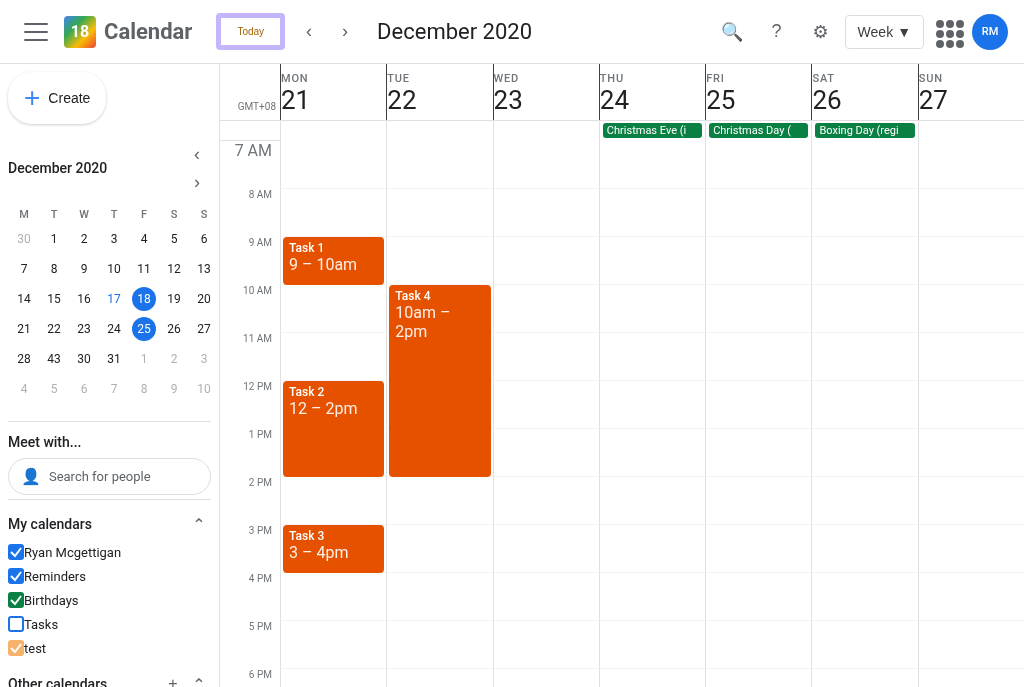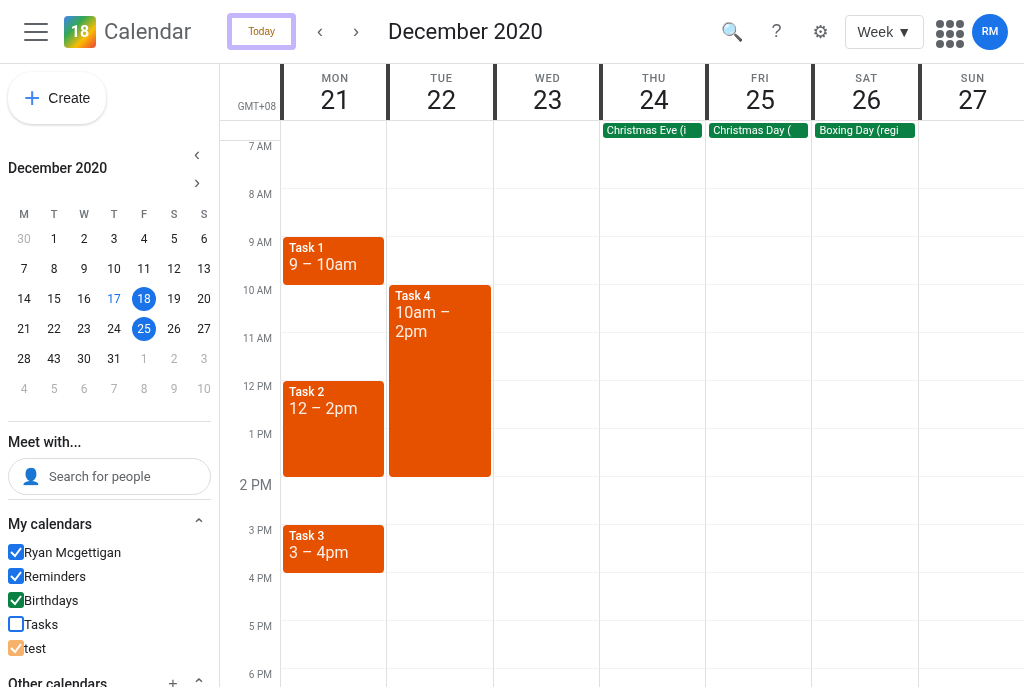--- a/index.html
+++ b/index.html
@@ -3,21 +3,21 @@
   <meta charset="utf-8">
   <style>
     * { box-sizing: border-box; margin: 0; padding: 0; }
     body { font-family: 'Google Sans', Roboto, Arial, sans-serif; font-size: 13px; background: #fff; color: #202124; overflow: hidden; }
 
     
     .header { display: flex; align-items: center; padding: 8px 16px; height: 64px; border-bottom: 1px solid #e0e0e0; gap: 8px; }
     .header-menu-icon { width: 24px; height: 24px; display: flex; flex-direction: column; justify-content: space-around; cursor: pointer; flex-shrink: 0; }
     .header-menu-icon span { display: block; height: 2px; background: #5f6368; border-radius: 1px; }
     .google-logo { width: 32px; height: 32px; border-radius: 4px; background: linear-gradient(135deg, #4285f4, #34a853, #fbbc04, #ea4335); display: flex; align-items: center; justify-content: center; color: white; font-weight: bold; font-size: 14px; flex-shrink: 0; }
-    .app-title { font-size: 22px; color: #5f6368; font-weight: 400; margin-right: 28px; }
+    .app-title { font-size: 22px; color: #5f6368; font-weight: 700; margin-right: 16px; }
     .today-btn { border: 5px solid #c4b5fd; border-radius: 4px; padding: 8px 16px; font-size: 10px; cursor: pointer; background: white; color: #a16207; }
     .nav-arrows { display: flex; gap: 4px; }
     .nav-arrow { width: 32px; height: 32px; border-radius: 50%; border: none; background: none; cursor: pointer; display: flex; align-items: center; justify-content: center; color: #5f6368; font-size: 18px; }
     .current-month { font-size: 22px; font-weight: 400; color: #202124; margin: 0 8px; flex: 1; }
     .header-icons { display: flex; align-items: center; gap: 4px; }
     .header-icon-btn { width: 40px; height: 40px; border-radius: 50%; border: none; background: none; cursor: pointer; display: flex; align-items: center; justify-content: center; color: #5f6368; font-size: 18px; }
     .view-selector { border: 1px solid #dadce0; border-radius: 4px; padding: 8px 12px; font-size: 14px; cursor: pointer; background: white; color: #3c4043; display: flex; align-items: center; gap: 4px; }
     .avatar { width: 36px; height: 36px; border-radius: 50%; background: #1a73e8; display: flex; align-items: center; justify-content: center; color: white; font-size: 13px; font-weight: 500; cursor: pointer; overflow: hidden; }
     .apps-icon { display: grid; grid-template-columns: repeat(3,8px); gap: 2px; width: 24px; height: 24px; }
     .apps-icon span { background: #5f6368; border-radius: 50%; width: 8px; height: 8px; }
@@ -57,21 +57,21 @@
     .cal-action-btn { background: none; border: none; cursor: pointer; color: #5f6368; font-size: 16px; width: 24px; height: 24px; border-radius: 50%; display: flex; align-items: center; justify-content: center; }
     .cal-item { display: flex; align-items: center; gap: 0; padding: 4px 0; cursor: pointer; }
     .cal-checkbox { width: 16px; height: 16px; border-radius: 3px; flex-shrink: 0; display: flex; align-items: center; justify-content: center; }
     .cal-checkbox svg { width: 14px; height: 14px; }
     .cal-item-label { font-size: 13px; color: #202124; }
 
     
     .calendar-area { flex: 1; display: flex; flex-direction: column; overflow: hidden; }
     .cal-grid-header { display: grid; grid-template-columns: 60px repeat(7, 1fr); border-bottom: 1px solid #e0e0e0; }
     .cal-grid-tz { font-size: 10px; color: #70757a; padding: 8px 4px; text-align: right; display: flex; align-items: flex-end; justify-content: flex-end; }
-    .cal-day-header { text-align: center; padding: 8px 0 4px; border-left: 4px solid #404040; }
+    .cal-day-header { padding: 8px 0 4px; border-left: 1px solid #404040; }
     .cal-day-name { font-size: 11px; color: #70757a; font-weight: 500; text-transform: uppercase; letter-spacing: 0.8px; }
     .cal-day-num { font-size: 26px; font-weight: 400; color: #202124; line-height: 1.2; }
 
     
     .holiday-row { display: grid; grid-template-columns: 60px repeat(7, 1fr); }
     .holiday-cell { min-height: 20px; border-left: 1px solid #e0e0e0; font-size: 11px; padding: 2px 3px; }
     .holiday-badge { background: #0b8043; color: white; border-radius: 3px; padding: 1px 4px; font-size: 11px; cursor: pointer; white-space: nowrap; overflow: hidden; text-overflow: ellipsis; }
 
     
     .time-grid-container { flex: 1; overflow-y: auto; display: flex; flex-direction: column; }
@@ -338,21 +338,21 @@
           </div><div class="holiday-cell">
             <div class="holiday-badge" style="background: rgb(11, 128, 67);">Christmas Day (</div>
           </div><div class="holiday-cell">
             <div class="holiday-badge" style="background: rgb(11, 128, 67);">Boxing Day (regi</div>
           </div><div class="holiday-cell"></div></div>
     </div>
 
     <div class="time-grid-container">
       <div class="time-grid" id="time-grid">
           <div class="time-label-cell">
-            <span style="font-size:10px;color:#70757a;">7 AM</span>
+            <span style="font-size:16px;color:#70757a;">7 AM</span>
           </div>
           <div class="time-slot" style="position: relative;"></div>
           <div class="time-slot" style="position: relative;"></div>
           <div class="time-slot" style="position: relative;"></div>
           <div class="time-slot" style="position: relative;"></div>
           <div class="time-slot" style="position: relative;"></div>
           <div class="time-slot" style="position: relative;"></div>
           <div class="time-slot" style="position: relative;"></div>
           <div class="time-label-cell">
             <span style="font-size:10px;color:#70757a;">8 AM</span>
@@ -423,21 +423,21 @@
             <span style="font-size:10px;color:#70757a;">1 PM</span>
           </div>
           <div class="time-slot" style="position: relative;"></div>
           <div class="time-slot" style="position: relative;"></div>
           <div class="time-slot" style="position: relative;"></div>
           <div class="time-slot" style="position: relative;"></div>
           <div class="time-slot" style="position: relative;"></div>
           <div class="time-slot" style="position: relative;"></div>
           <div class="time-slot" style="position: relative;"></div>
           <div class="time-label-cell">
-            <span style="font-size:14px;color:#70757a;text-align:right;">2 PM</span>
+            <span style="font-size:10px;color:#70757a;text-align:right;">2 PM</span>
           </div>
           <div class="time-slot" style="position: relative;"></div>
           <div class="time-slot" style="position: relative;"></div>
           <div class="time-slot" style="position: relative;"></div>
           <div class="time-slot" style="position: relative;"></div>
           <div class="time-slot" style="position: relative;"></div>
           <div class="time-slot" style="position: relative;"></div>
           <div class="time-slot" style="position: relative;"></div>
           <div class="time-label-cell">
             <span style="font-size:10px;color:#70757a;">3 PM</span>

